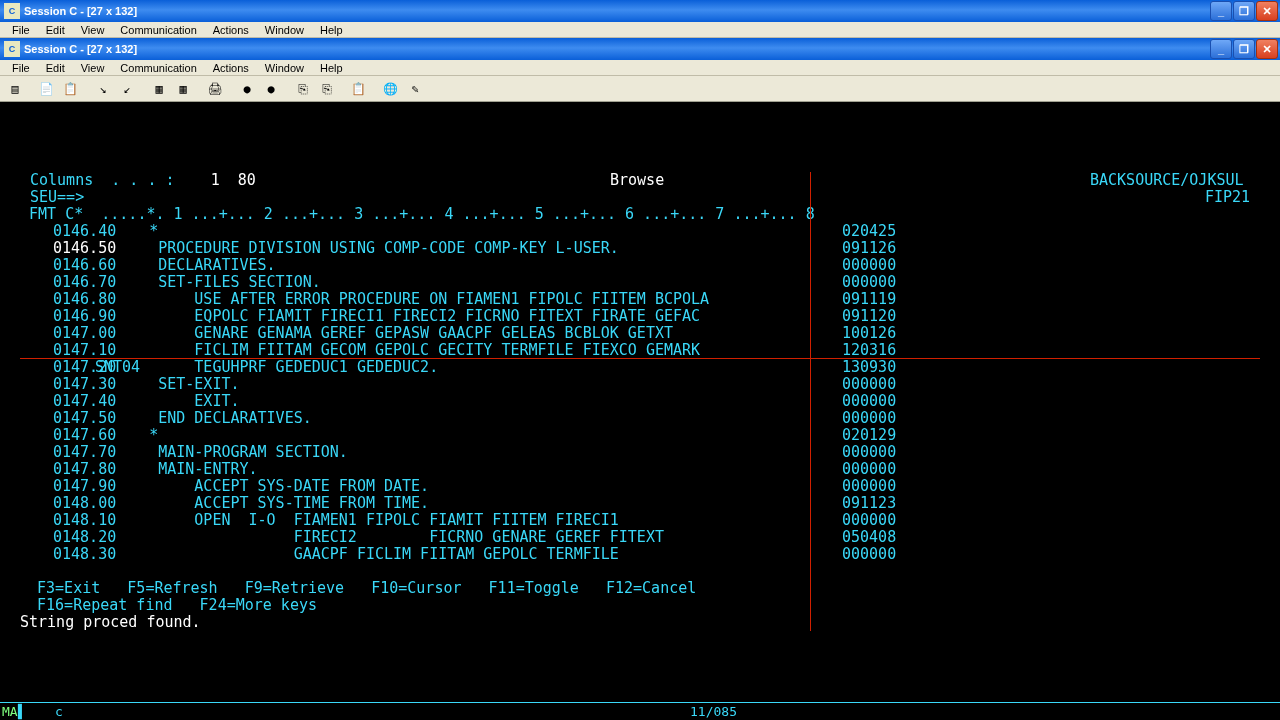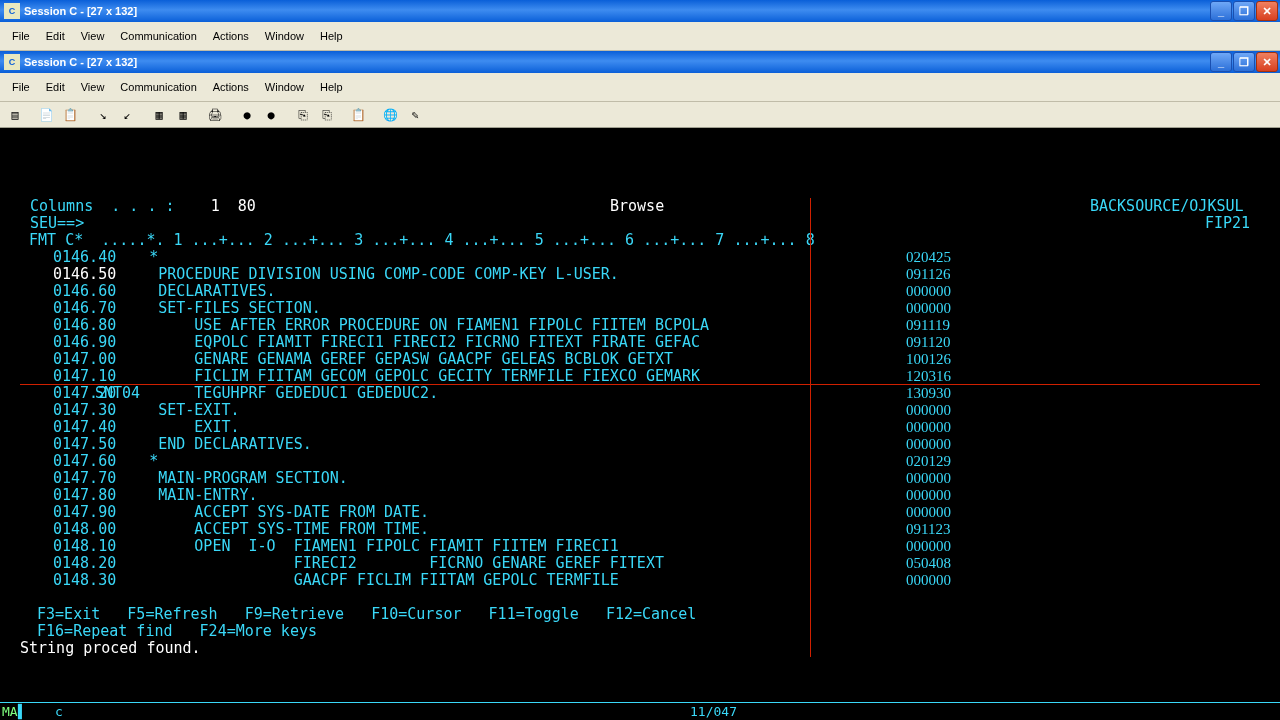--- a/index.html
+++ b/index.html
@@ -50,21 +50,21 @@
     font-size: 11px;
     font-family: Arial, sans-serif;
     cursor: pointer;
   }
   .winbtn.close {
     background: linear-gradient(to bottom, #f08060, #d84020);
     border-color: #a03010;
   }
   .menubar {
     background: #ece9d8;
-    height: 29px;
+    height: 16px;
     display: flex;
     align-items: center;
     padding: 0 4px;
     font-family: Tahoma, sans-serif;
     font-size: 11px;
     color: #000;
     border-bottom: 1px solid #c0bca8;
   }
   .menubar span {
     padding: 2px 8px;
@@ -103,21 +103,21 @@
     white-space: pre;
   }
   .tline {
     position: absolute;
     left: 0;
     width: 100%;
     height: 17px;
   }
   .tline span.seq { position: absolute; left: 20px; margin-left: 33px; }
   .tline span.code { position: absolute; left: 95px; }
-  .tline span.mod  { position: absolute; left: 906px; font-family: Liberation Serif, serif; }
+  .tline span.mod  { position: absolute; left: 842px; }
   .white  { color: #ffffff; }
   .hdr    { color: #3ad8f8; }
   .redline {
     position: absolute;
     left: 20px;
     width: 1240px;
     height: 1px;
     border-top: 1px solid #d02000;
     z-index: 2;
     pointer-events: none;
@@ -217,14 +217,14 @@
   </div>
 
 <div class="terminal" id="term">
   <div class="vline" style="top: 70px; height: 459px;"></div>
 <div class="tline" style="top: 70px;"><span style="position:absolute;left:30px">Columns  . . . :    <span class="white">1  80</span></span><span class="white" style="position:absolute;left:610px">Browse</span><span style="position:absolute;left:1090px">BACKSOURCE/OJKSUL</span></div><div class="tline" style="top: 87px;"><span style="position:absolute;left:30px">SEU==&gt;</span><span class="white" style="position:absolute;left:95px;width:700px;text-decoration:underline"></span><span style="position:absolute;left:1205px">FIP21</span></div><div class="tline" style="top: 104px;"><span style="position:absolute;left:20px"> FMT C*  .....*. 1 ...+... 2 ...+... 3 ...+... 4 ...+... 5 ...+... 6 ...+... 7 ...+... 8</span></div><div class="tline" style="top: 121px;"><span class="seq hdr">0146.40</span><span class="code" style="color:#3ad8f8">      *</span><span class="mod">020425</span></div><div class="tline" style="top: 138px;"><span class="seq white">0146.50</span><span class="code" style="color:#3ad8f8">       PROCEDURE DIVISION USING COMP-CODE COMP-KEY L-USER.</span><span class="mod">091126</span></div><div class="tline" style="top: 155px;"><span class="seq hdr">0146.60</span><span class="code" style="color:#3ad8f8">       DECLARATIVES.</span><span class="mod">000000</span></div><div class="tline" style="top: 172px;"><span class="seq hdr">0146.70</span><span class="code" style="color:#3ad8f8">       SET-FILES SECTION.</span><span class="mod">000000</span></div><div class="tline" style="top: 189px;"><span class="seq hdr">0146.80</span><span class="code" style="color:#3ad8f8">           USE AFTER ERROR PROCEDURE ON FIAMEN1 FIPOLC FIITEM BCPOLA</span><span class="mod">091119</span></div><div class="tline" style="top: 206px;"><span class="seq hdr">0146.90</span><span class="code" style="color:#3ad8f8">           EQPOLC FIAMIT FIRECI1 FIRECI2 FICRNO FITEXT FIRATE GEFAC</span><span class="mod">091120</span></div><div class="tline" style="top: 223px;"><span class="seq hdr">0147.00</span><span class="code" style="color:#3ad8f8">           GENARE GENAMA GEREF GEPASW GAACPF GELEAS BCBLOK GETXT</span><span class="mod">100126</span></div><div class="tline" style="top: 240px;"><span class="seq hdr">0147.10</span><span class="code" style="color:#3ad8f8">           FICLIM FIITAM GECOM GEPOLC GECITY TERMFILE FIEXCO GEMARK</span><span class="mod">120316</span></div><div class="redline" style="top: 256px;"></div><div class="tline" style="top: 257px;"><span class="seq hdr">0147.20</span><span class="code" style="color:#3ad8f8">SNT04      TEGUHPRF GEDEDUC1 GEDEDUC2.</span><span class="mod">130930</span></div><div class="tline" style="top: 274px;"><span class="seq hdr">0147.30</span><span class="code" style="color:#3ad8f8">       SET-EXIT.</span><span class="mod">000000</span></div><div class="tline" style="top: 291px;"><span class="seq hdr">0147.40</span><span class="code" style="color:#3ad8f8">           EXIT.</span><span class="mod">000000</span></div><div class="tline" style="top: 308px;"><span class="seq hdr">0147.50</span><span class="code" style="color:#3ad8f8">       END DECLARATIVES.</span><span class="mod">000000</span></div><div class="tline" style="top: 325px;"><span class="seq hdr">0147.60</span><span class="code" style="color:#3ad8f8">      *</span><span class="mod">020129</span></div><div class="tline" style="top: 342px;"><span class="seq hdr">0147.70</span><span class="code" style="color:#3ad8f8">       MAIN-PROGRAM SECTION.</span><span class="mod">000000</span></div><div class="tline" style="top: 359px;"><span class="seq hdr">0147.80</span><span class="code" style="color:#3ad8f8">       MAIN-ENTRY.</span><span class="mod">000000</span></div><div class="tline" style="top: 376px;"><span class="seq hdr">0147.90</span><span class="code" style="color:#3ad8f8">           ACCEPT SYS-DATE FROM DATE.</span><span class="mod">000000</span></div><div class="tline" style="top: 393px;"><span class="seq hdr">0148.00</span><span class="code" style="color:#3ad8f8">           ACCEPT SYS-TIME FROM TIME.</span><span class="mod">091123</span></div><div class="tline" style="top: 410px;"><span class="seq hdr">0148.10</span><span class="code" style="color:#3ad8f8">           OPEN  I-O  FIAMEN1 FIPOLC FIAMIT FIITEM FIRECI1</span><span class="mod">000000</span></div><div class="tline" style="top: 427px;"><span class="seq hdr">0148.20</span><span class="code" style="color:#3ad8f8">                      FIRECI2        FICRNO GENARE GEREF FITEXT</span><span class="mod">050408</span></div><div class="tline" style="top: 444px;"><span class="seq hdr">0148.30</span><span class="code" style="color:#3ad8f8">                      GAACPF FICLIM FIITAM GEPOLC TERMFILE</span><span class="mod">000000</span></div><div class="tline" style="top: 478px;"><span style="position:absolute;left:28px"> F3=Exit   F5=Refresh   F9=Retrieve   F10=Cursor   F11=Toggle   F12=Cancel</span></div><div class="tline" style="top: 495px;"><span style="position:absolute;left:28px"> F16=Repeat find   F24=More keys</span></div><div class="tline" style="top: 512px;"><span class="white" style="position:absolute;left:20px">String proced found.</span></div></div>
 
 <div class="statusbar">
   <span class="sseg ma">MA</span>
   <span class="sseg maX">▌</span>
   <span class="sseg sess">c</span>
-  <span class="sseg pos">11/047</span>
+  <span class="sseg pos">11/085</span>
 </div>
 
 </body></html>

